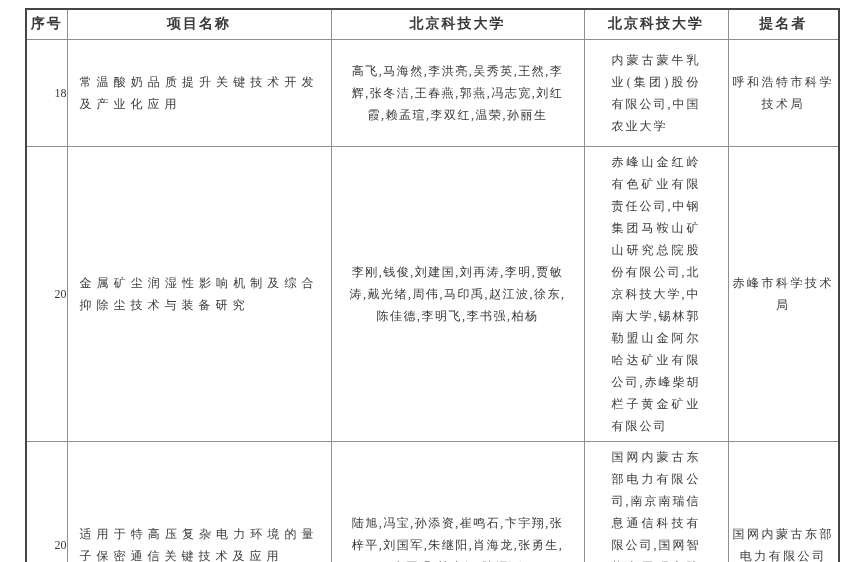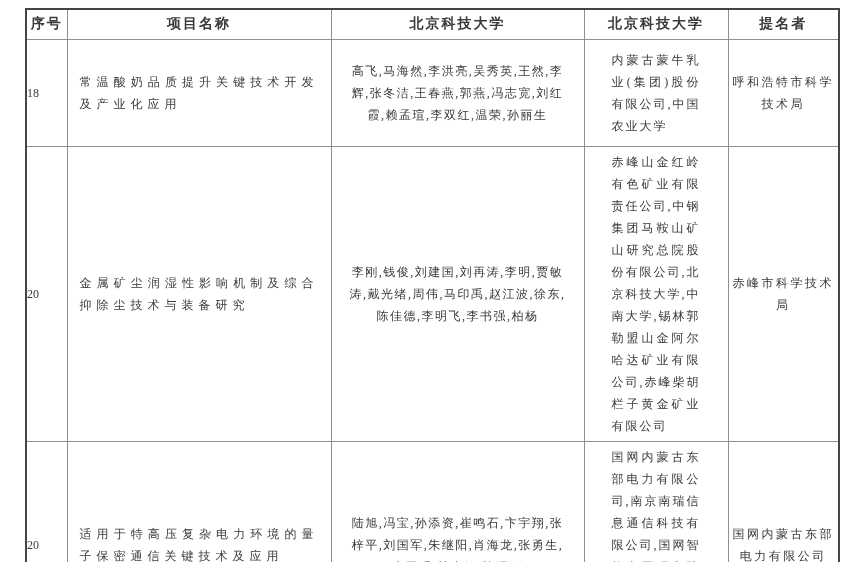--- a/index.html
+++ b/index.html
@@ -36,21 +36,21 @@
   table.awards th {
     font-weight: bold;
     text-align: center;
     letter-spacing: 2px;
     font-size: 14px;
   }
   tr.r0 { height: 107px; }
   tr.r1 { height: 233px; }
   tr.r2 { height: 175px; }
   td.serial {
-    text-align: left;
+    text-align: right;
     font-size: 14px;
     letter-spacing: 0;
     margin-left: 28px;
   }
   td.project {
     padding: 8px 12px;
     text-align: justify;
     text-justify: inter-character;
     letter-spacing: 5px;
     line-height: 26px;

